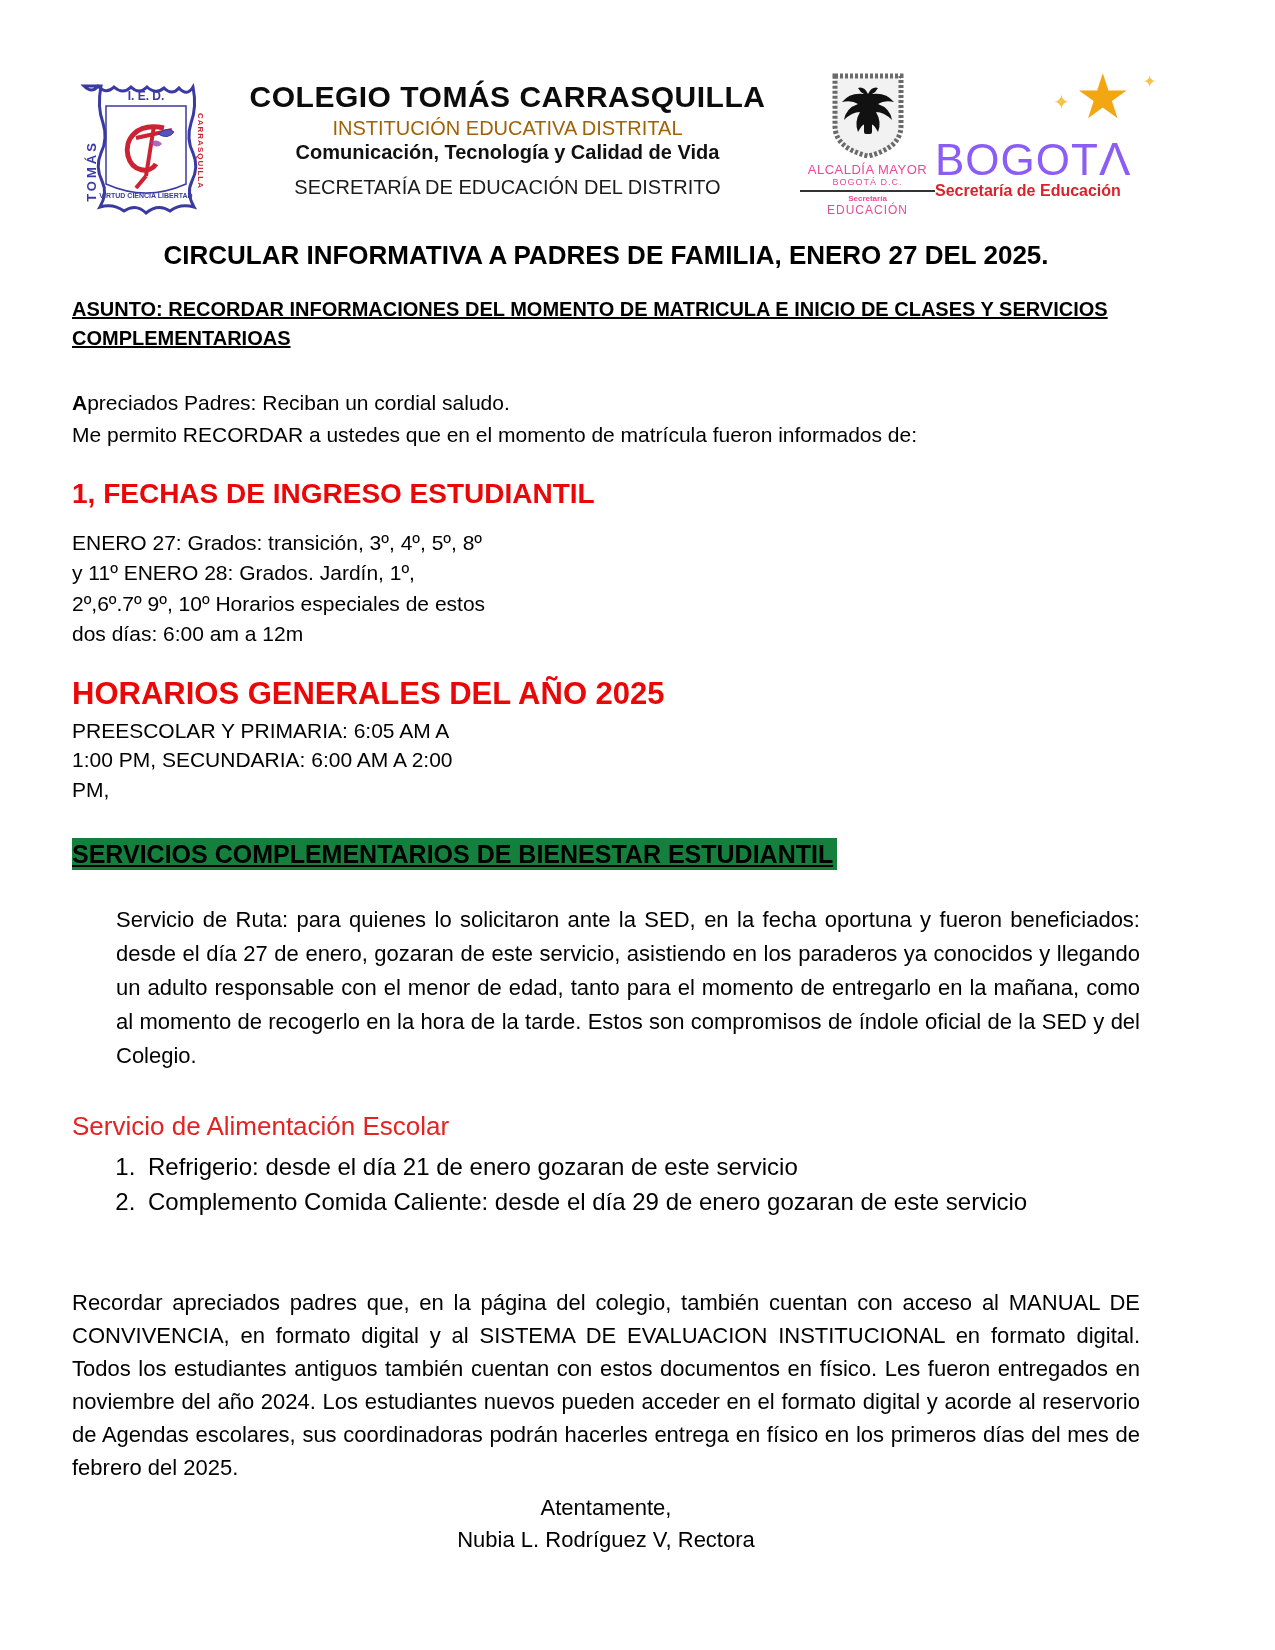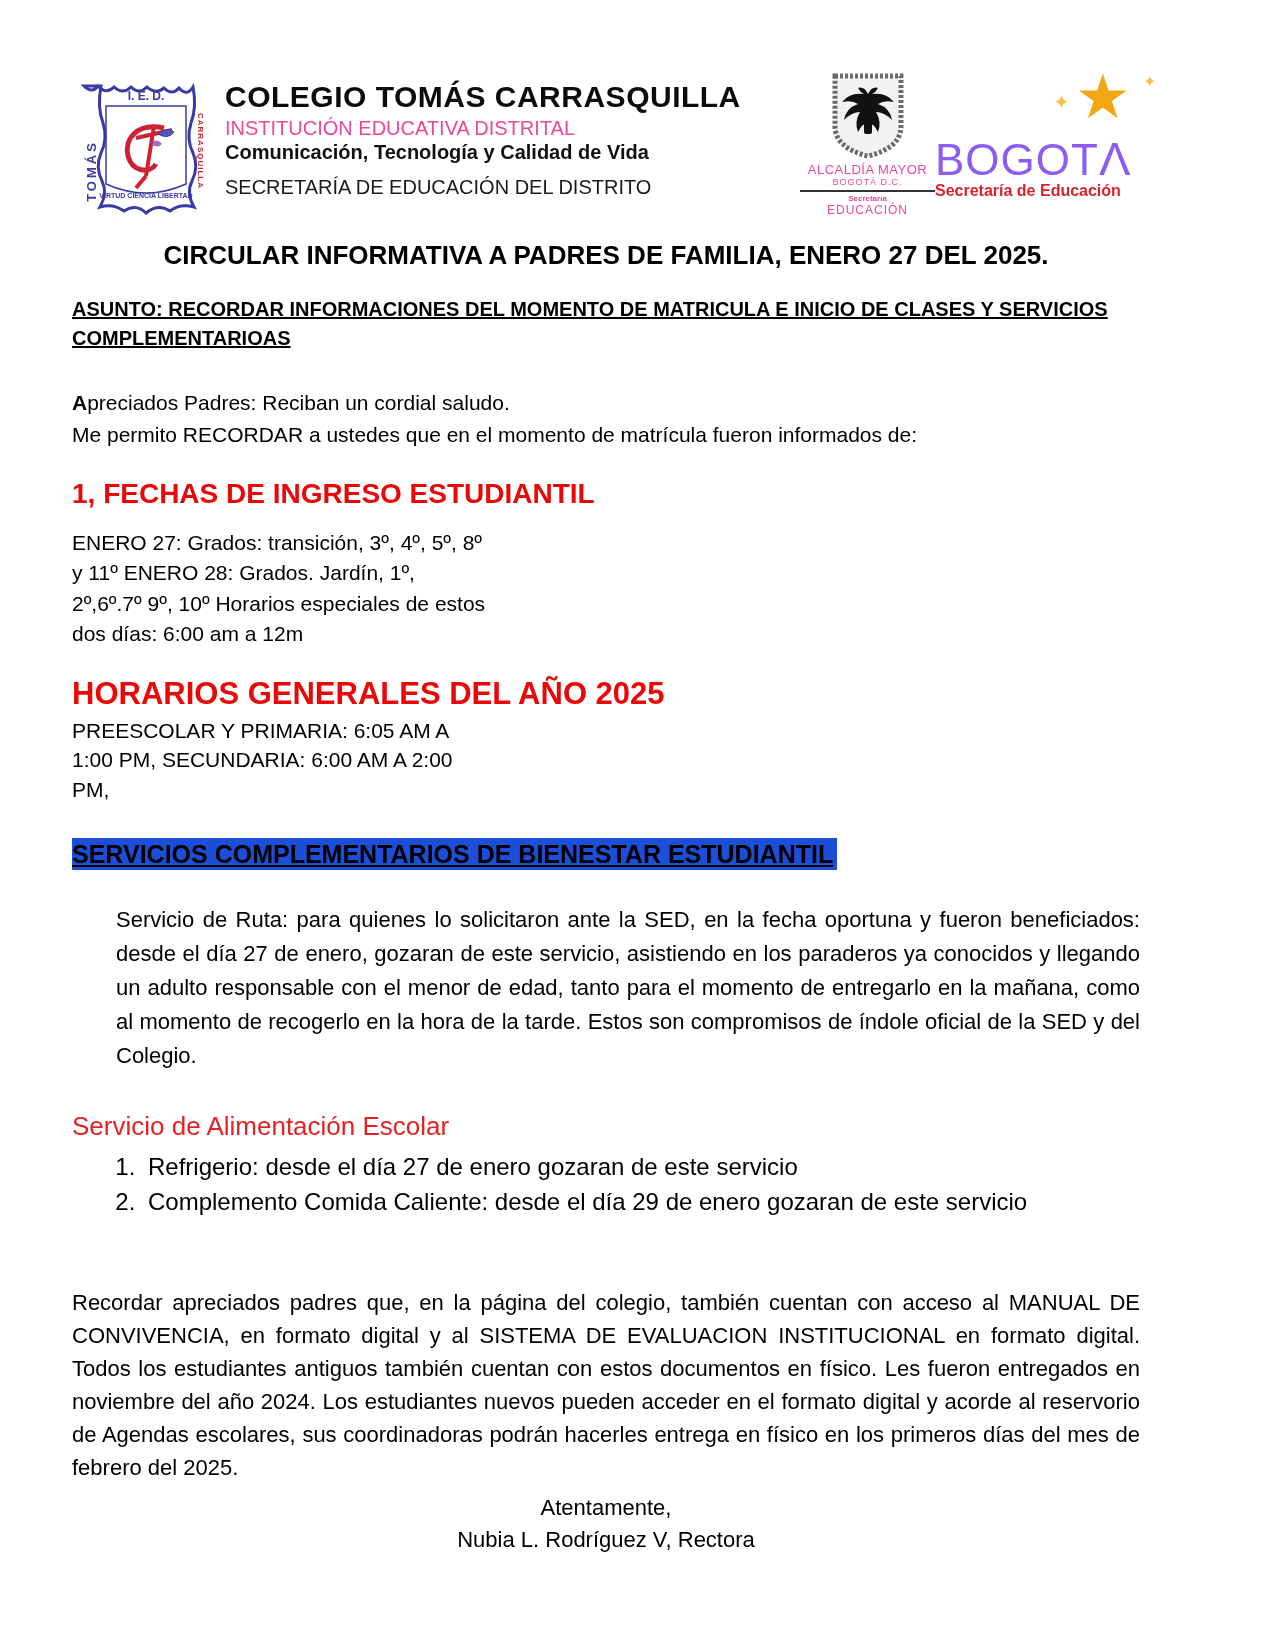--- a/index.html
+++ b/index.html
@@ -14,24 +14,24 @@
     overflow:hidden;
   }
 
   
   .header { position:absolute; top:72px; left:0; width:1275px; height:155px; }
 
   .shield { position:absolute; left:76px; top:4px; width:140px; height:150px; }
 
   .head-text {
     position:absolute; left:225px; top:8px; width:565px;
-    line-height:1.12;
+    text-align:center; line-height:1.12;
   }
   .school-name { font-size:30px; font-weight:bold; letter-spacing:.5px; color:#0c0c0c; white-space:nowrap; }
-  .inst-line   { font-size:20px; color:#ec4899; margin-top:3px; }
+  .inst-line   { font-size:20px; color:#a16207; margin-top:3px; }
   .comm-line   { font-size:20px; font-weight:bold; color:#111; margin-top:2px; }
   .sed-line    { font-size:20px; color:#1b1b1b; margin-top:13px; }
 
   .alcaldia { position:absolute; left:800px; top:0px; width:135px; text-align:center; color:#ec4899; }
   .alcaldia svg { display:block; margin:0 auto; }
   .alc-l1 { font-size:13px; letter-spacing:.5px; margin-top:2px; white-space:nowrap; }
   .alc-l2 { font-size:9px;  letter-spacing:1px; border-bottom:2px solid #333; padding-bottom:3px; }
   .alc-l3 { font-size:8px;  font-weight:bold; margin-top:2px; }
   .alc-l4 { font-size:12px; letter-spacing:1px; }
 
@@ -58,21 +58,21 @@
 
   .h-red-1 { margin-top:28px; font-size:28px; font-weight:bold; color:#ea0707; }
   .fechas-lines { margin-top:18px; font-size:21px; line-height:1.45; }
 
   .h-red-2 { margin-top:26px; font-size:31px; font-weight:bold; color:#ea0707; }
   .horarios-lines { margin-top:4px; font-size:21px; line-height:1.4; }
 
   .h-yellow-wrap { margin-top:36px; }
   .h-yellow {
     display:inline; font-size:25px; font-weight:bold; color:#000;
-    background:#1d4ed8; text-decoration:underline; padding:2px 4px 2px 0;
+    background:#15803d; text-decoration:underline; padding:2px 4px 2px 0;
   }
 
   .ruta-para { margin-top:34px; font-size:22px; line-height:1.55; text-align:justify;margin-left:44px; }
 
   .h-red-3 { margin-top:38px; font-size:26px; color:#e42222; font-weight:normal; }
   .alim-list { margin-top:8px; font-size:24px; line-height:1.45; padding-left:70px; }
   .alim-list li { padding-left:6px; }
 
   .closing-para { margin-top:66px; font-size:22px; line-height:1.5; text-align:justify; }
 
@@ -172,21 +172,21 @@
 
     <div class="h-yellow-wrap">
       <span class="h-yellow">SERVICIOS COMPLEMENTARIOS DE BIENESTAR ESTUDIANTIL</span>
     </div>
 
     <div class="ruta-para">Servicio de Ruta: para quienes lo solicitaron ante la SED, en la fecha oportuna y fueron beneficiados: desde el día 27 de enero, gozaran de este servicio, asistiendo en los paraderos ya conocidos y llegando un adulto responsable con el menor de edad, tanto para el momento de entregarlo en la mañana, como al momento de recogerlo en la hora de la tarde. Estos son compromisos de índole oficial de la SED y del Colegio.</div>
 
     <div class="h-red-3">Servicio de Alimentación Escolar</div>
 
     <ol class="alim-list">
-      <li>Refrigerio: desde el día 27 de enero gozaran de este servicio</li>
+      <li>Refrigerio: desde el día 21 de enero gozaran de este servicio</li>
       <li>Complemento Comida Caliente: desde el día 29 de enero gozaran de este servicio</li>
     </ol>
 
     <div class="closing-para">Recordar apreciados padres que, en la página del colegio, también cuentan con acceso al MANUAL DE CONVIVENCIA, en formato digital  y al SISTEMA DE EVALUACION INSTITUCIONAL en formato digital. Todos los estudiantes antiguos también cuentan con estos documentos en físico. Les fueron entregados en noviembre del año 2024. Los estudiantes nuevos pueden acceder en el formato digital y acorde al reservorio de Agendas escolares, sus coordinadoras podrán hacerles entrega en físico en los primeros días del mes de febrero del 2025.</div>
 
     <div class="farewell">Atentamente,</div>
     <div class="sig-name">Nubia L. Rodríguez V, Rectora</div>
 
   </div>
 </div>

